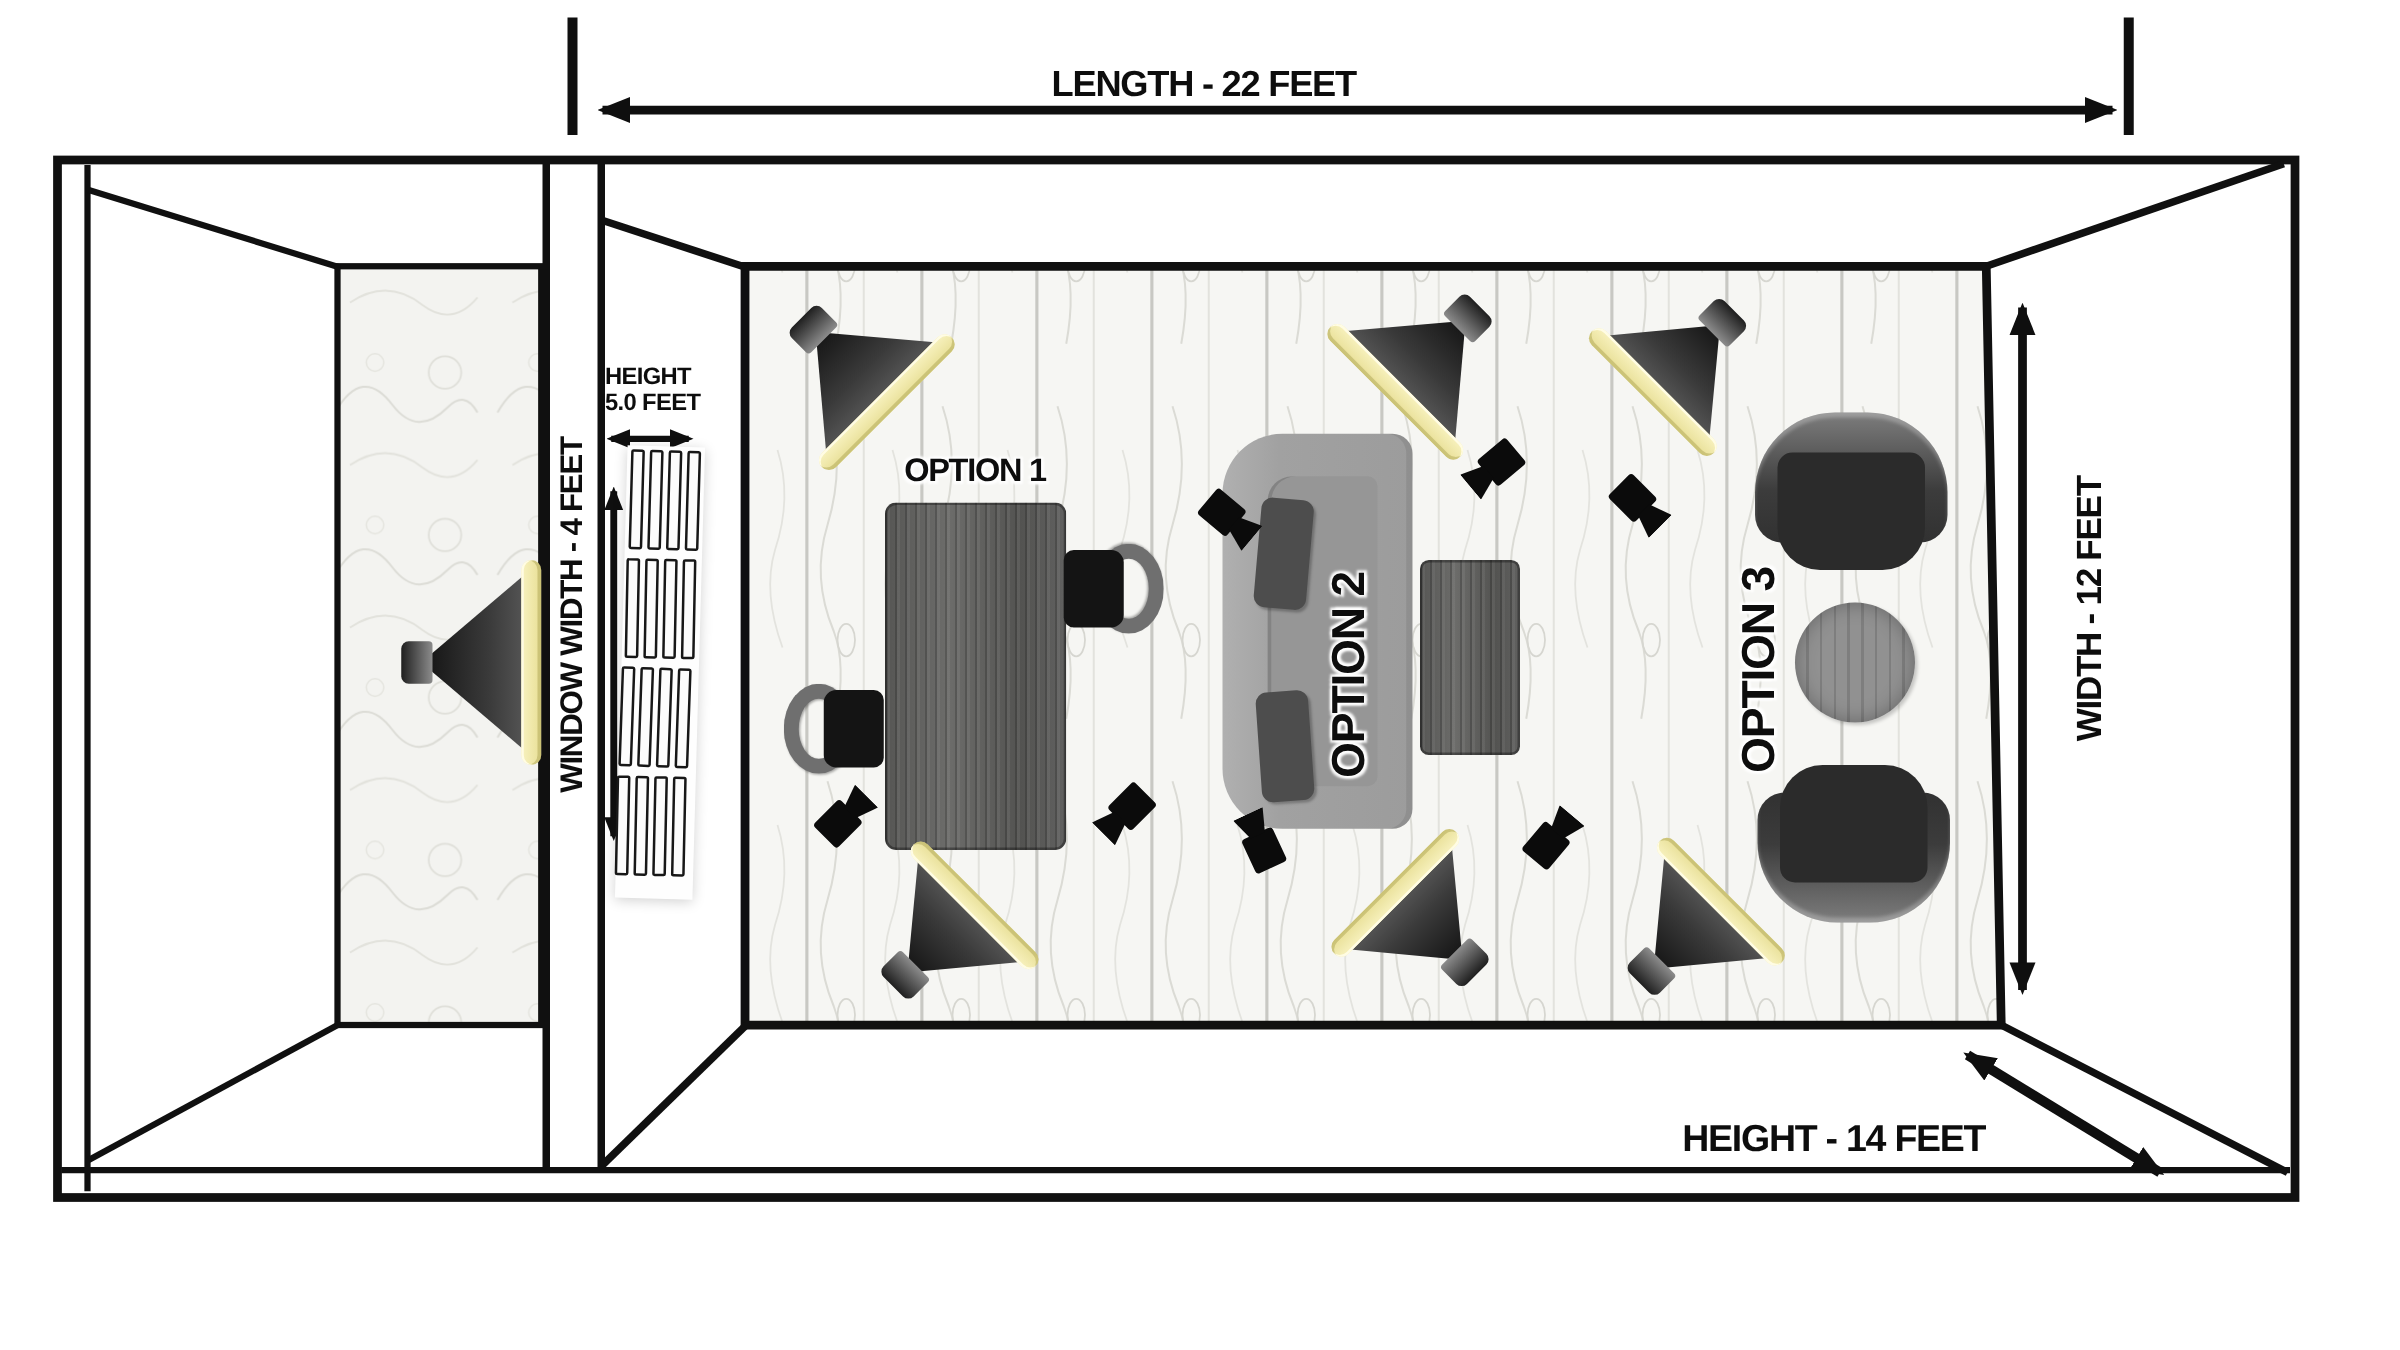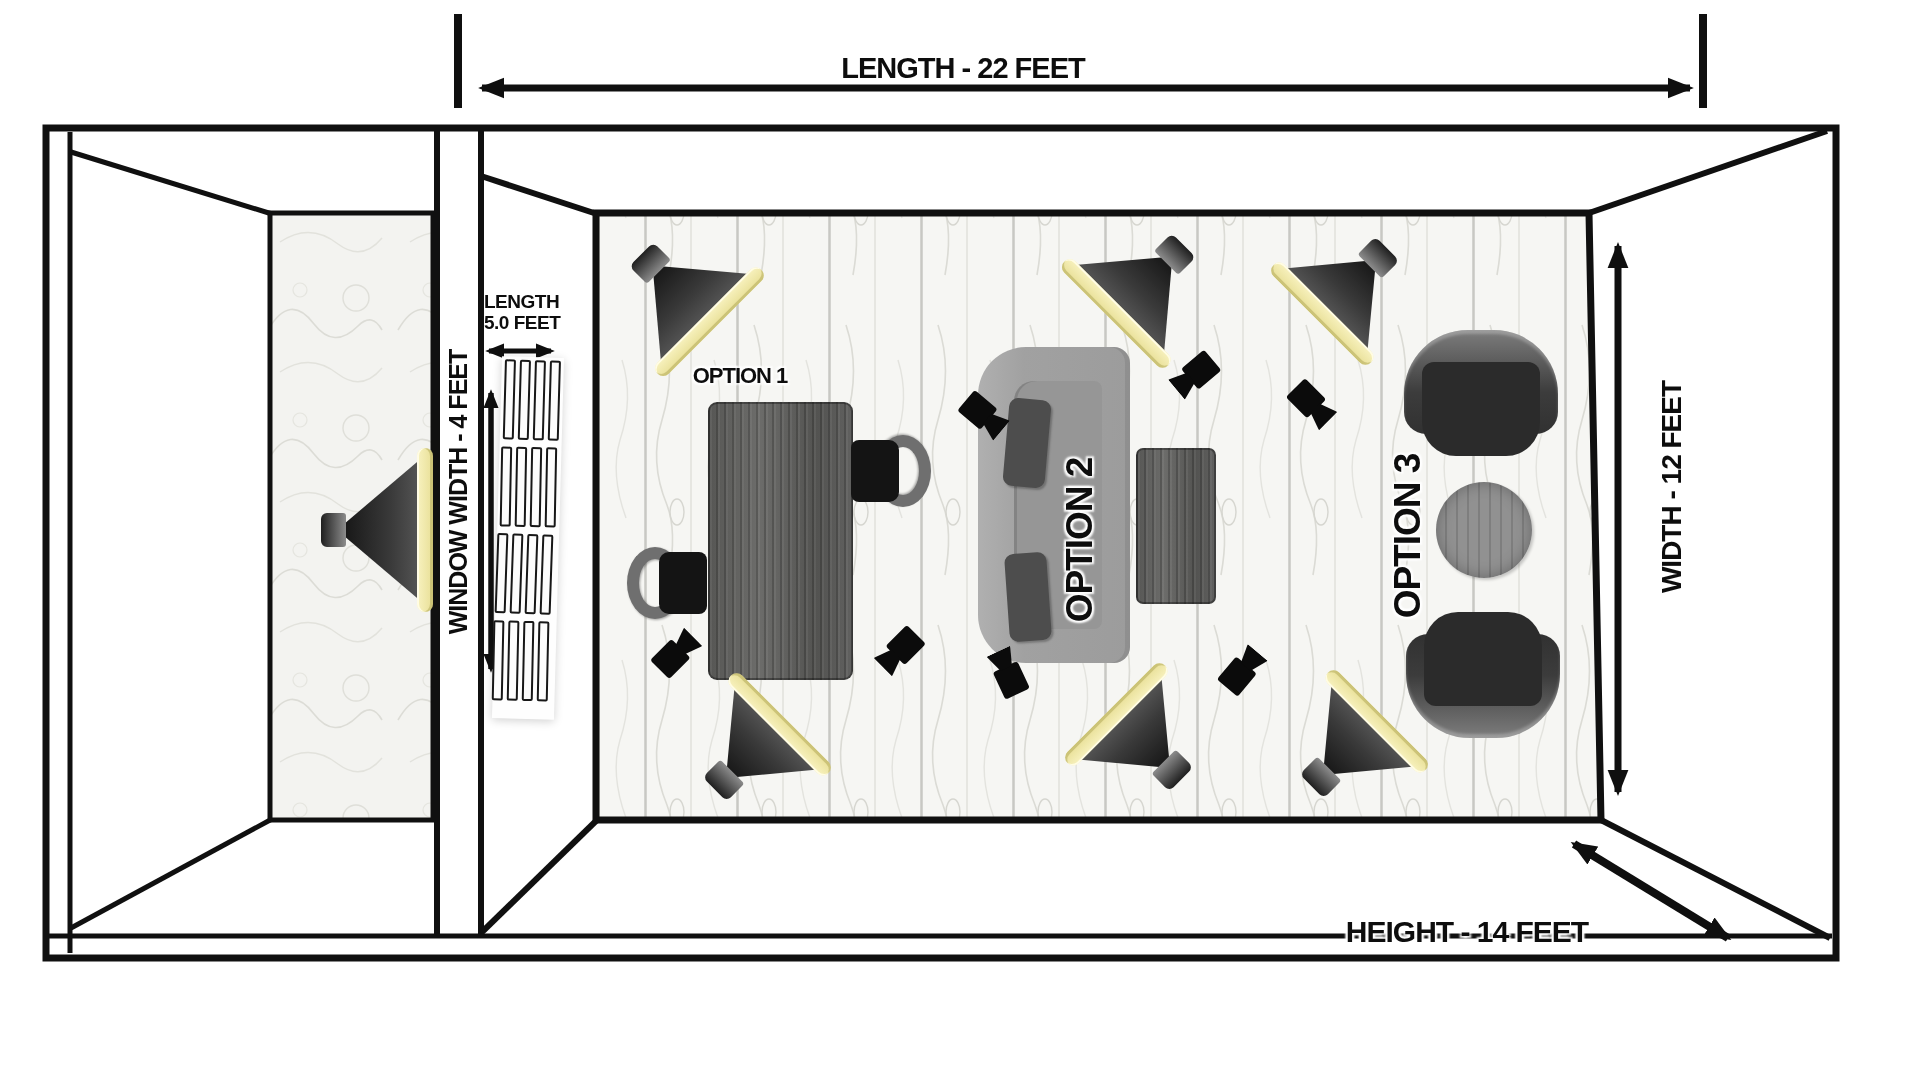--- a/index.html
+++ b/index.html
@@ -267,22 +267,22 @@
   </div>
   <div class="round-table"></div>
   <div class="armchair" style="left:1406px; top:610px; transform:rotate(180deg);">
     <div class="arm-shell"></div>
     <div class="arm-seat"></div>
   </div>
 
   <div class="lbl" style="left:963px; top:68px; font-size:29px;">LENGTH - 22 FEET</div>
   <div class="lbl rot" style="left:458px; top:492px; font-size:25px;">WINDOW WIDTH - 4 FEET</div>
   <div class="lbl-block" style="left:484px; top:291px; font-size:19px;">
-    <div>LENGTH</div>
+    <div>HEIGHT</div>
     <div>5.0 FEET</div>
   </div>
-  <div class="lbl" style="left:740px; top:376px; font-size:22px;">OPTION 1</div>
+  <div class="lbl" style="left:780px; top:376px; font-size:26px;">OPTION 1</div>
   <div class="lbl rot" style="left:1079px; top:540px; font-size:37px;">OPTION 2</div>
   <div class="lbl rot" style="left:1407px; top:536px; font-size:37px;">OPTION 3</div>
   <div class="lbl rot" style="left:1672px; top:487px; font-size:28px;">WIDTH - 12 FEET</div>
-  <div class="lbl" style="left:1467px; top:912px; font-size:30px;margin-top:20px;">HEIGHT - 14 FEET</div>
+  <div class="lbl" style="left:1467px; top:912px; font-size:30px;">HEIGHT - 14 FEET</div>
 
 </div>
 
 </body></html>

